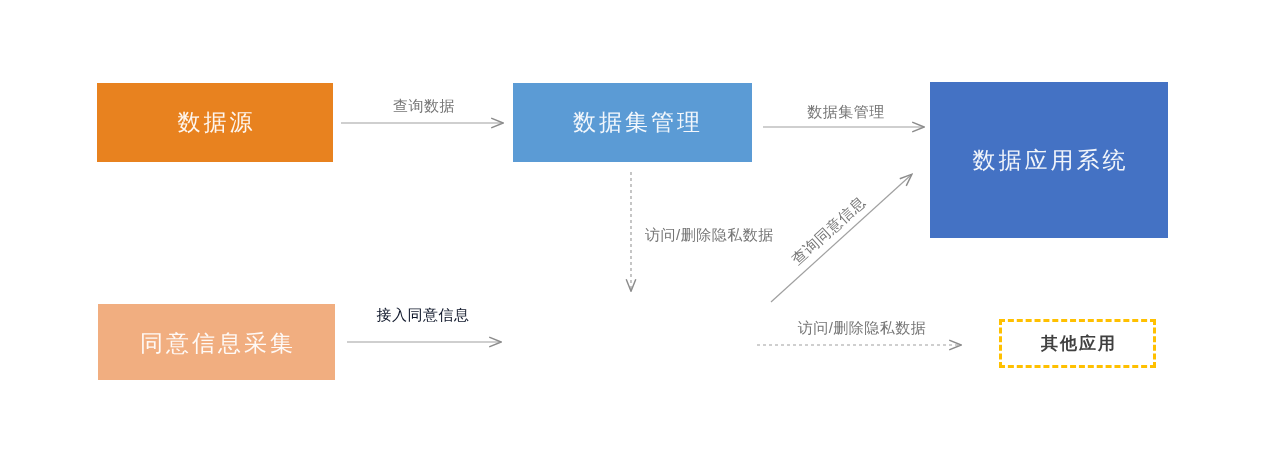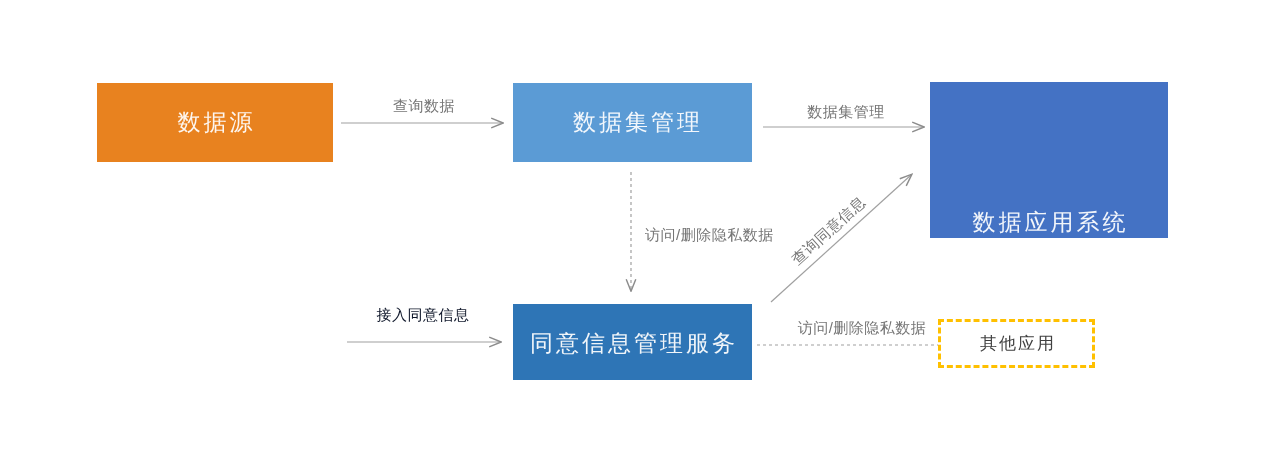--- a/index.html
+++ b/index.html
@@ -32,25 +32,26 @@
     text-indent: 3px;
     white-space: nowrap;
   }
   .node span { opacity: 0.93; }
   .node-data-source        { left: 97px;  top: 83px;  width: 236px; height: 79px; }
   .node-dataset-management { left: 513px; top: 83px;  width: 239px; height: 79px; padding-left: 8px; }
   .node-data-app-system    { left: 930px; top: 82px;  width: 238px; height: 156px; }
   .node-consent-collection { left: 98px;  top: 304px; width: 237px; height: 79px; }
   .node-consent-management { left: 513px; top: 304px; width: 239px; height: 79px; }
   .node-other-apps {
-    left: 938px; top: 319px; width: 157px; height: 49px;
+    left: 999px; top: 319px; width: 157px; height: 49px;
     border: 3px dashed #FFC000;
     font-size: 17px;
     letter-spacing: 2px;
     background: #ffffff;
+    font-weight: bold;
   }
   .node-other-apps span { opacity: 1; }
   .edge-label {
     position: absolute;
     font-size: 15px;
     letter-spacing: 0.5px;
     white-space: nowrap;
     transform: translate(-50%, -50%);
   }
   .edge-label.left-anchor {
@@ -80,28 +81,28 @@
   </svg>
 
   <div class="node node-data-source" style="background: rgb(232, 130, 31); color: rgb(255, 255, 255);">
     <span>数据源</span>
   </div>
 
   <div class="node node-dataset-management" style="background: rgb(91, 155, 213); color: rgb(255, 255, 255);">
     <span>数据集管理</span>
   </div>
 
-  <div class="node node-data-app-system" style="background: rgb(68, 114, 196); color: rgb(255, 255, 255); align-items: flex-end;">
+  <div class="node node-data-app-system" style="background: rgb(68, 114, 196); color: rgb(255, 255, 255);">
     <span>数据应用系统</span>
   </div>
 
+  <div class="node node-consent-collection" style="background: rgb(241, 174, 128); color: rgb(255, 255, 255);">
+    <span>同意信息采集</span>
+  </div>
 
-  <div class="node node-consent-management" style="background: rgb(46, 117, 182); color: rgb(255, 255, 255);">
-    <span>同意信息管理服务</span>
-  </div>
 
   <div class="node node-other-apps" style="background: rgb(255, 255, 255); color: rgb(64, 64, 64); border-color: rgb(255, 192, 0);">
     <span>其他应用</span>
   </div>
 
   <div class="edge-label" style="left: 424px; top: 106px; color: rgb(117, 117, 117);">查询数据</div>
 
   <div class="edge-label" style="left: 846px; top: 112px; color: rgb(117, 117, 117);">数据集管理</div>
 
   <div class="edge-label left-anchor" style="left: 645px; top: 235px; color: rgb(117, 117, 117);">访问/删除隐私数据</div>

